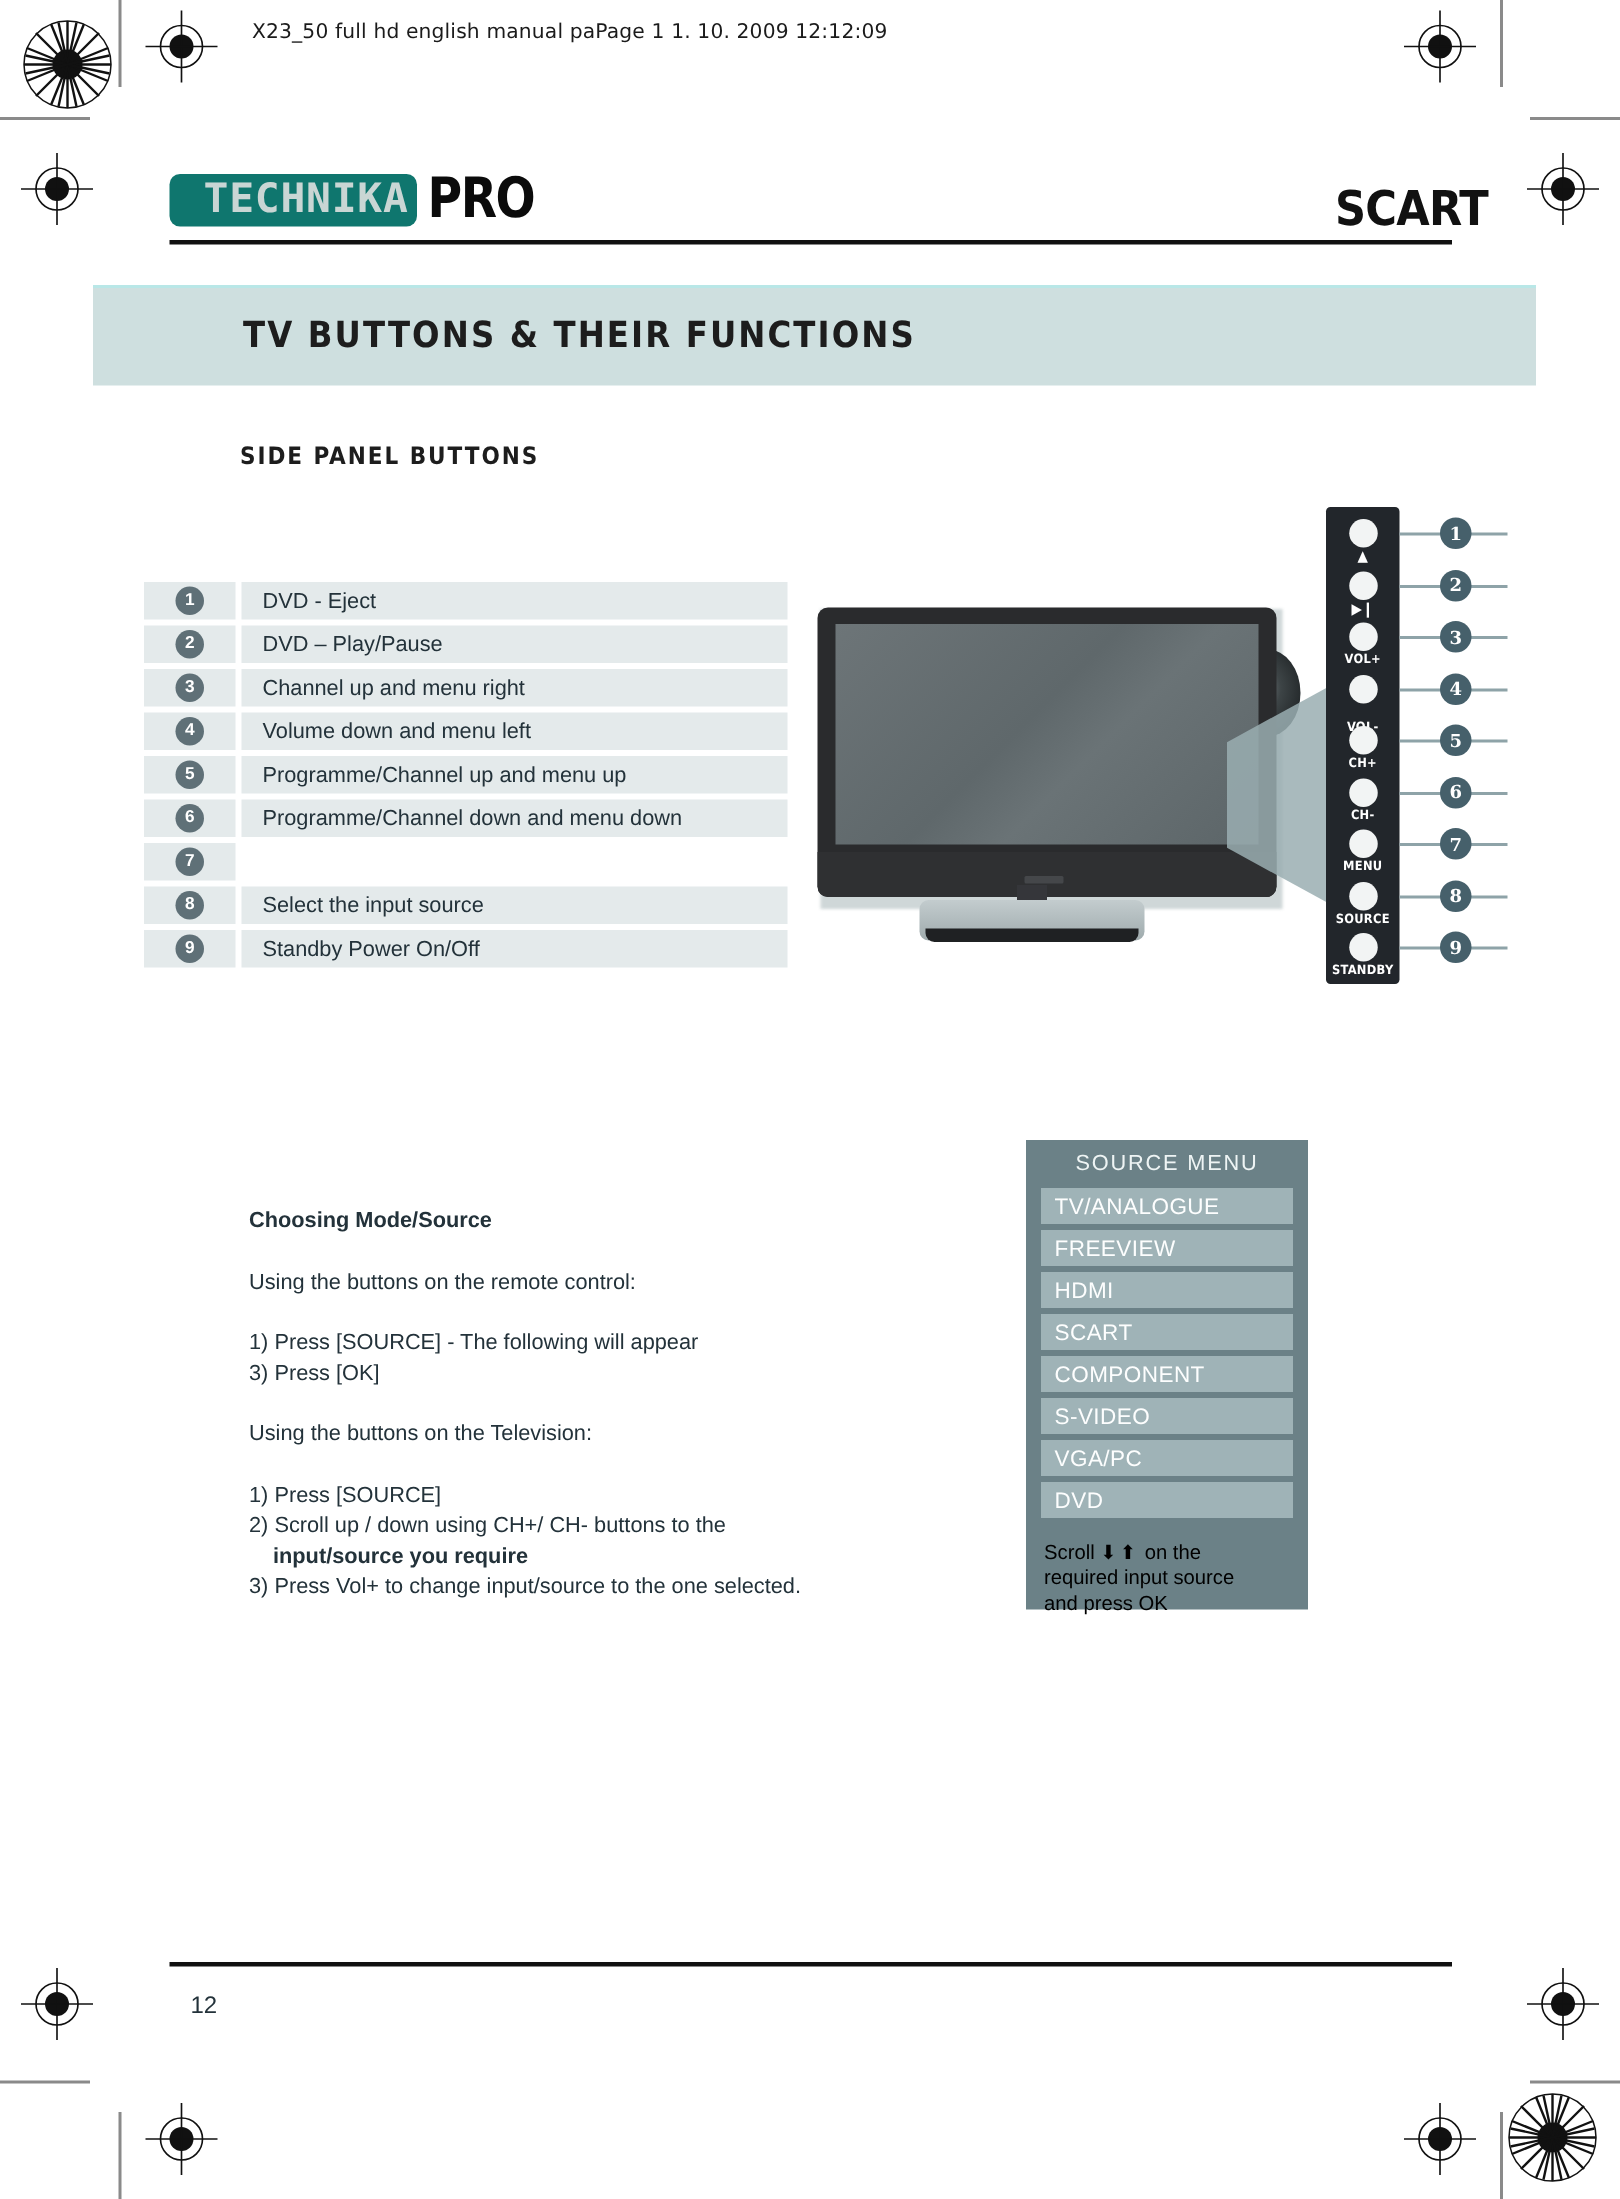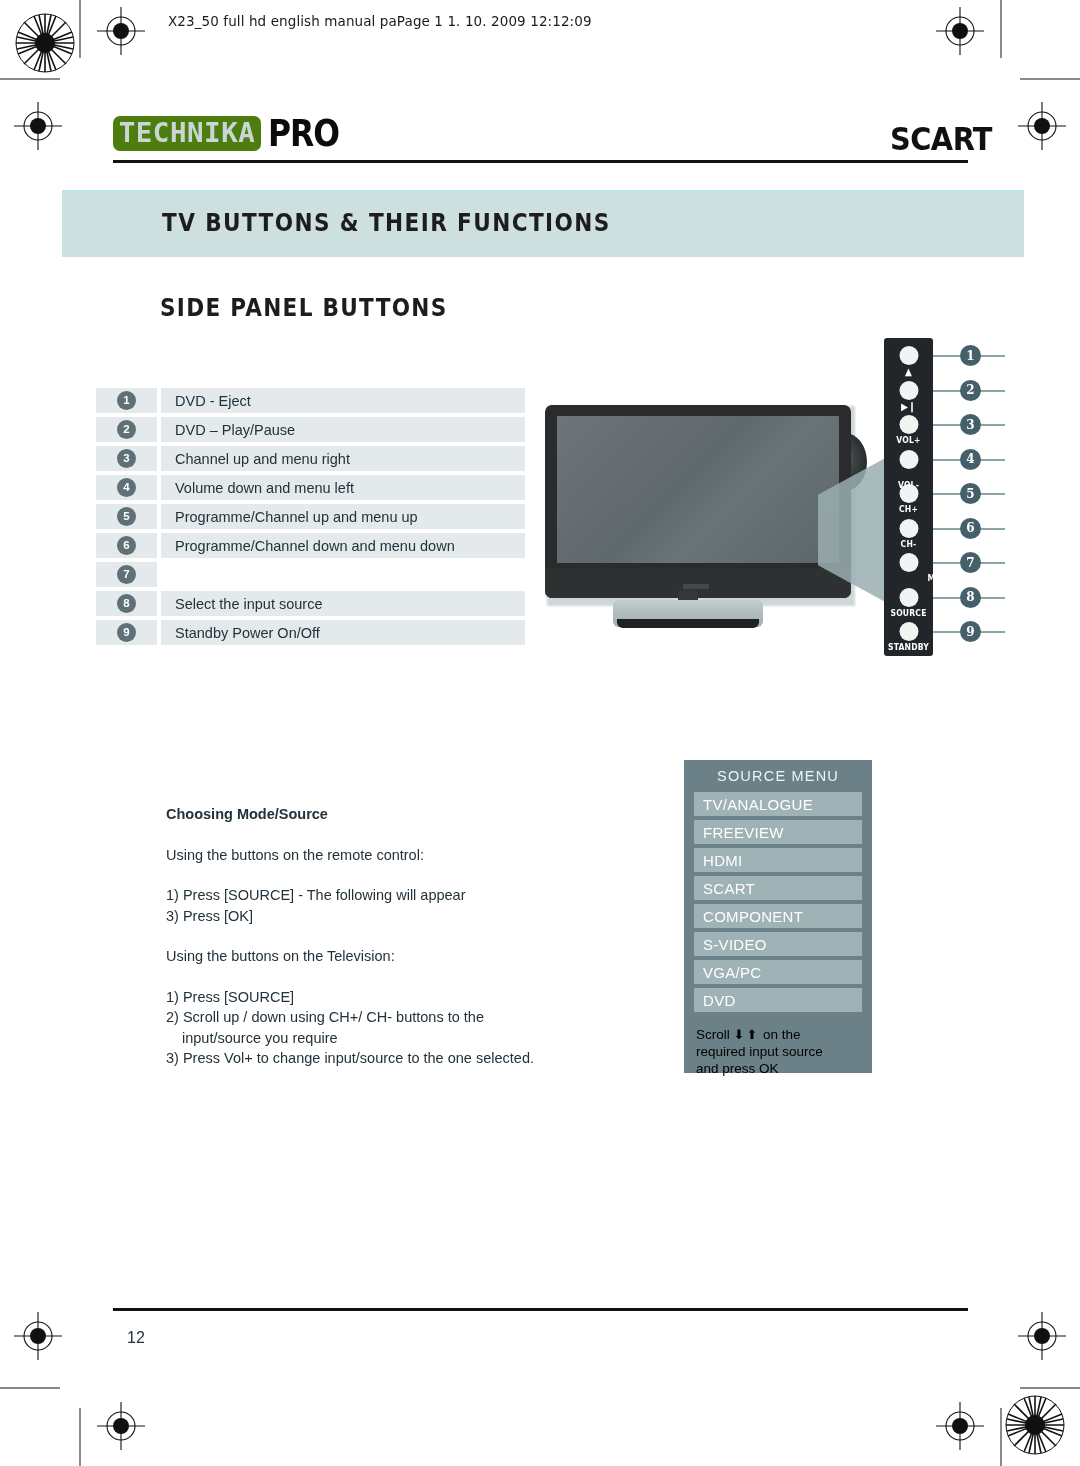--- a/index.html
+++ b/index.html
@@ -12,21 +12,21 @@
   .rosette{position:absolute;}
   .cropline{position:absolute;background:#8a8a8a;}
 
   
   .filestamp{position:absolute;left:168px;top:13px;font-size:13.5px;
              letter-spacing:.1px;color:#1b1b1b;white-space:nowrap;
              font-family:"DejaVu Sans",sans-serif;}
 
   
   .brand{position:absolute;left:113px;top:116px;display:flex;align-items:center;}
-  .brand-box{background:#4d7c0f;border-radius:7px;padding:4px 7px 5px 7px;
+  .brand-box{background:#0f766e;border-radius:7px;padding:4px 7px 5px 24px;
              display:inline-block;}
   .brand-box span{display:block;color:#c9d6d4;font-size:27px;line-height:26px;
              font-weight:bold;letter-spacing:.5px;
              font-family:"DejaVu Sans Mono",monospace;
              transform:scaleX(1.02);}
   .brand-pro{margin-left:7px;color:#0b0b0b;font-size:35px;line-height:33px;
              font-weight:bold;letter-spacing:-1px;
              font-family:"DejaVu Sans Condensed","DejaVu Sans",sans-serif;
              transform:scaleY(1.06);}
   .idtv{position:absolute;right:88px;top:120px;font-size:32px;font-weight:bold;
@@ -36,21 +36,21 @@
               background:#111;}
 
   
   .titlebar{position:absolute;left:62px;top:190px;width:962px;height:67px;
             background:#cedfdf;}
   .titlebar::before{content:"";position:absolute;left:0;top:0;right:0;height:2px;
             background:#b9e7e7;}
   .titlebar h1{margin:0;position:absolute;left:100px;top:19px;font-size:24px;
             font-weight:bold;letter-spacing:1.4px;color:#1d1d1d;
             font-family:"DejaVu Sans Condensed","DejaVu Sans",sans-serif;}
-  .subhead{position:absolute;left:160px;top:294px;font-size:24px;font-weight:bold;
+  .subhead{position:absolute;left:160px;top:294px;font-size:16px;font-weight:bold;
            letter-spacing:1.3px;color:#1d1d1d;
            font-family:"DejaVu Sans Condensed","DejaVu Sans",sans-serif;}
 
   
   .fnlist{position:absolute;left:96px;top:388px;width:429px;}
   .fnrow{display:flex;height:25px;margin-bottom:4px;}
   .fnrow .num{width:61px;background:#e4eaeb;display:flex;align-items:center;
               justify-content:center;flex:none;}
   .fnrow .num i{width:19px;height:19px;border-radius:50%;background:#5f7077;
               color:#fff;font-style:normal;font-size:11.5px;font-weight:bold;
@@ -103,21 +103,21 @@
   .bub{position:absolute;width:21px;height:21px;border-radius:50%;
        background:#46606b;color:#fff;font-size:12px;font-weight:bold;
        display:flex;align-items:center;justify-content:center;
        font-family:"DejaVu Serif",serif;}
 
   
   .copy{position:absolute;left:166px;top:804px;width:420px;font-size:14.5px;
         line-height:20.5px;color:#23323a;}
   .copy .b{font-weight:bold;}
   .copy .sp{height:20px;}
-  .copy .ind{padding-left:16px;}
+  .copy .ind{padding-left:16px;font-weight:bold;}
 
   
   .osd{position:absolute;left:684px;top:760px;width:188px;height:313px;
        background:#6b8187;}
   .osd-title{position:absolute;left:0;top:8px;width:100%;text-align:center;
        color:#eef4f4;font-size:14.5px;letter-spacing:1.2px;}
   .osd-items{position:absolute;left:10px;top:32px;width:168px;}
   .osd-item{height:24px;background:#9fb3b7;margin-bottom:4px;color:#fdfefe;
        font-size:15px;display:flex;align-items:center;padding-left:9px;
        letter-spacing:.3px;}
@@ -349,21 +349,21 @@
     <div class="plab glyph" style="top: 62.5px;">▶❙</div>
     <div class="pbtn" style="top: 77px;"></div>
     <div class="plab" style="top: 97px;">VOL+</div>
     <div class="pbtn" style="top: 111.5px;"></div>
     <div class="plab" style="top: 142px;">VOL-</div>
     <div class="pbtn" style="top: 146px;"></div>
     <div class="plab" style="top: 166px;">CH+</div>
     <div class="pbtn" style="top: 180.5px;"></div>
     <div class="plab" style="top: 200.5px;">CH-</div>
     <div class="pbtn" style="top: 215px;"></div>
-    <div class="plab" style="top: 235px; padding-left: 32px;">MENU</div>
+    <div class="plab" style="top: 235px;">MENU</div>
     <div class="pbtn" style="top: 249.5px;"></div>
     <div class="plab" style="top: 269.5px;">SOURCE</div>
     <div class="pbtn" style="top: 284px;"></div>
     <div class="plab" style="top: 304px;">STANDBY</div>
   </div>
 <div id="callouts">
     <div class="leader" style="left: 933px; top: 355px; width: 72px;"></div>
     <div class="bub" style="left: 960px; top: 345px;">1</div>
     <div class="leader" style="left: 933px; top: 389.5px; width: 72px;"></div>
     <div class="bub" style="left: 960px; top: 379.5px;">2</div>

